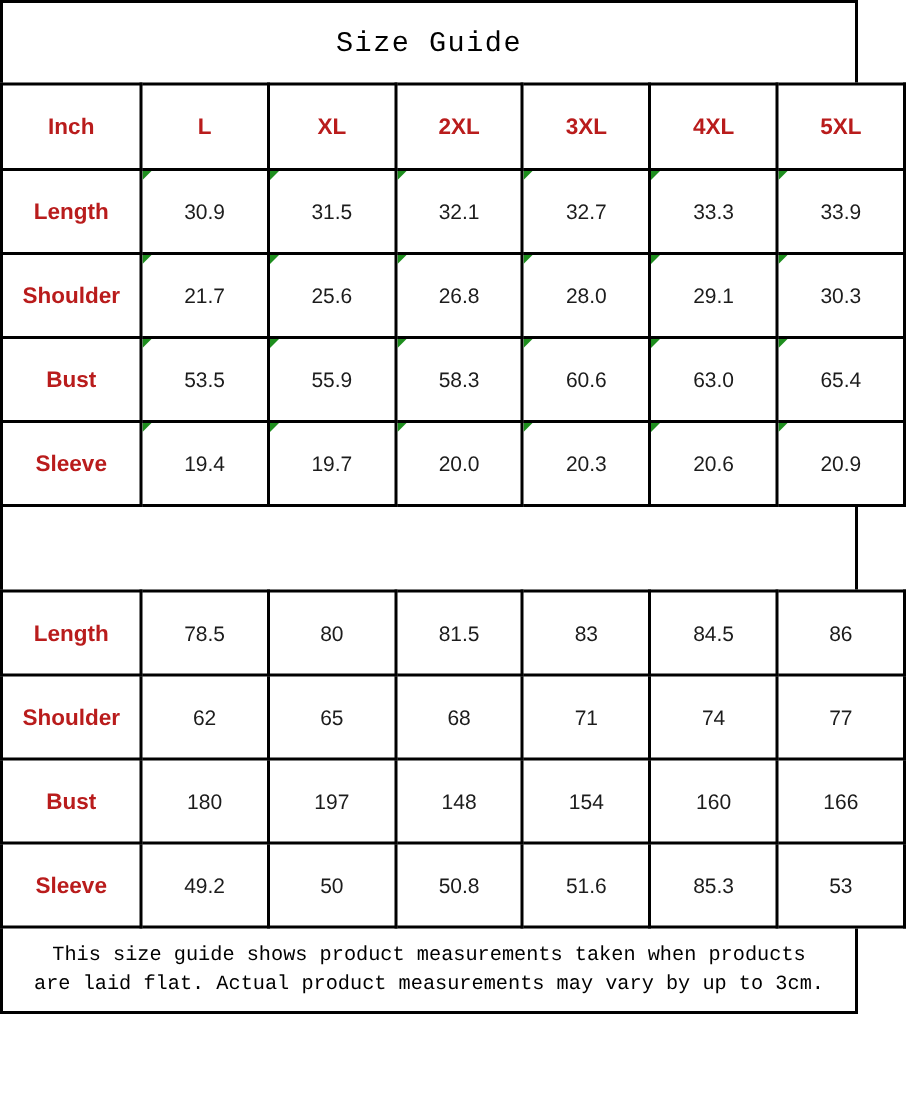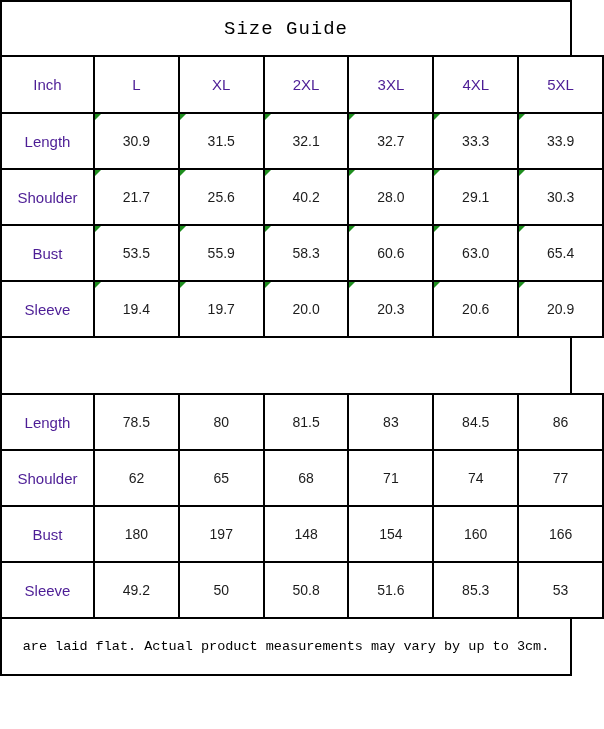--- a/index.html
+++ b/index.html
@@ -35,23 +35,23 @@
     text-align: center;
     vertical-align: middle;
     height: 56px;
     font-size: 14px;
     color: #1c1c1c;
     position: relative;
     overflow: hidden;
   }
   .grid tr.hdr td { height: 57px; }
   .grid td.lbl, .grid tr.hdr td {
-    font-weight: normal;
+    font-weight: bold;
     font-size: 15px;
-    color: #4c1d95;
+    color: #b91c1c;
   }
 
   .tri {
     position: absolute; top: 0; left: 0;
     width: 0; height: 0;
     border-style: solid;
     border-width: 6px 6px 0 0;
     border-color: #1e8e1e transparent transparent transparent;
   }
 
@@ -106,21 +106,21 @@
         <td><i class="tri"></i><span>31.5</span></td>
         <td><i class="tri"></i><span>32.1</span></td>
         <td><i class="tri"></i><span>32.7</span></td>
         <td><i class="tri"></i><span>33.3</span></td>
         <td><i class="tri"></i><span>33.9</span></td>
       </tr>
       <tr>
         <td class="lbl">Shoulder</td>
         <td><i class="tri"></i><span>21.7</span></td>
         <td><i class="tri"></i><span>25.6</span></td>
-        <td><i class="tri"></i><span>40.2</span></td>
+        <td><i class="tri"></i><span>26.8</span></td>
         <td><i class="tri"></i><span>28.0</span></td>
         <td><i class="tri"></i><span>29.1</span></td>
         <td><i class="tri"></i><span>30.3</span></td>
       </tr>
       <tr>
         <td class="lbl">Bust</td>
         <td><i class="tri"></i><span>53.5</span></td>
         <td><i class="tri"></i><span>55.9</span></td>
         <td><i class="tri"></i><span>58.3</span></td>
         <td><i class="tri"></i><span>60.6</span></td>
@@ -185,16 +185,17 @@
         <td>50</td>
         <td>50.8</td>
         <td>51.6</td>
         <td>85.3</td>
         <td>53</td>
       </tr>
     </tbody>
   </table>
 
   <div class="footer">
+    <div>This size guide shows product measurements taken when products</div>
     <div>are laid flat. Actual product measurements may vary by up to 3cm.</div>
   </div>
 
 </div>
 
 </body></html>

